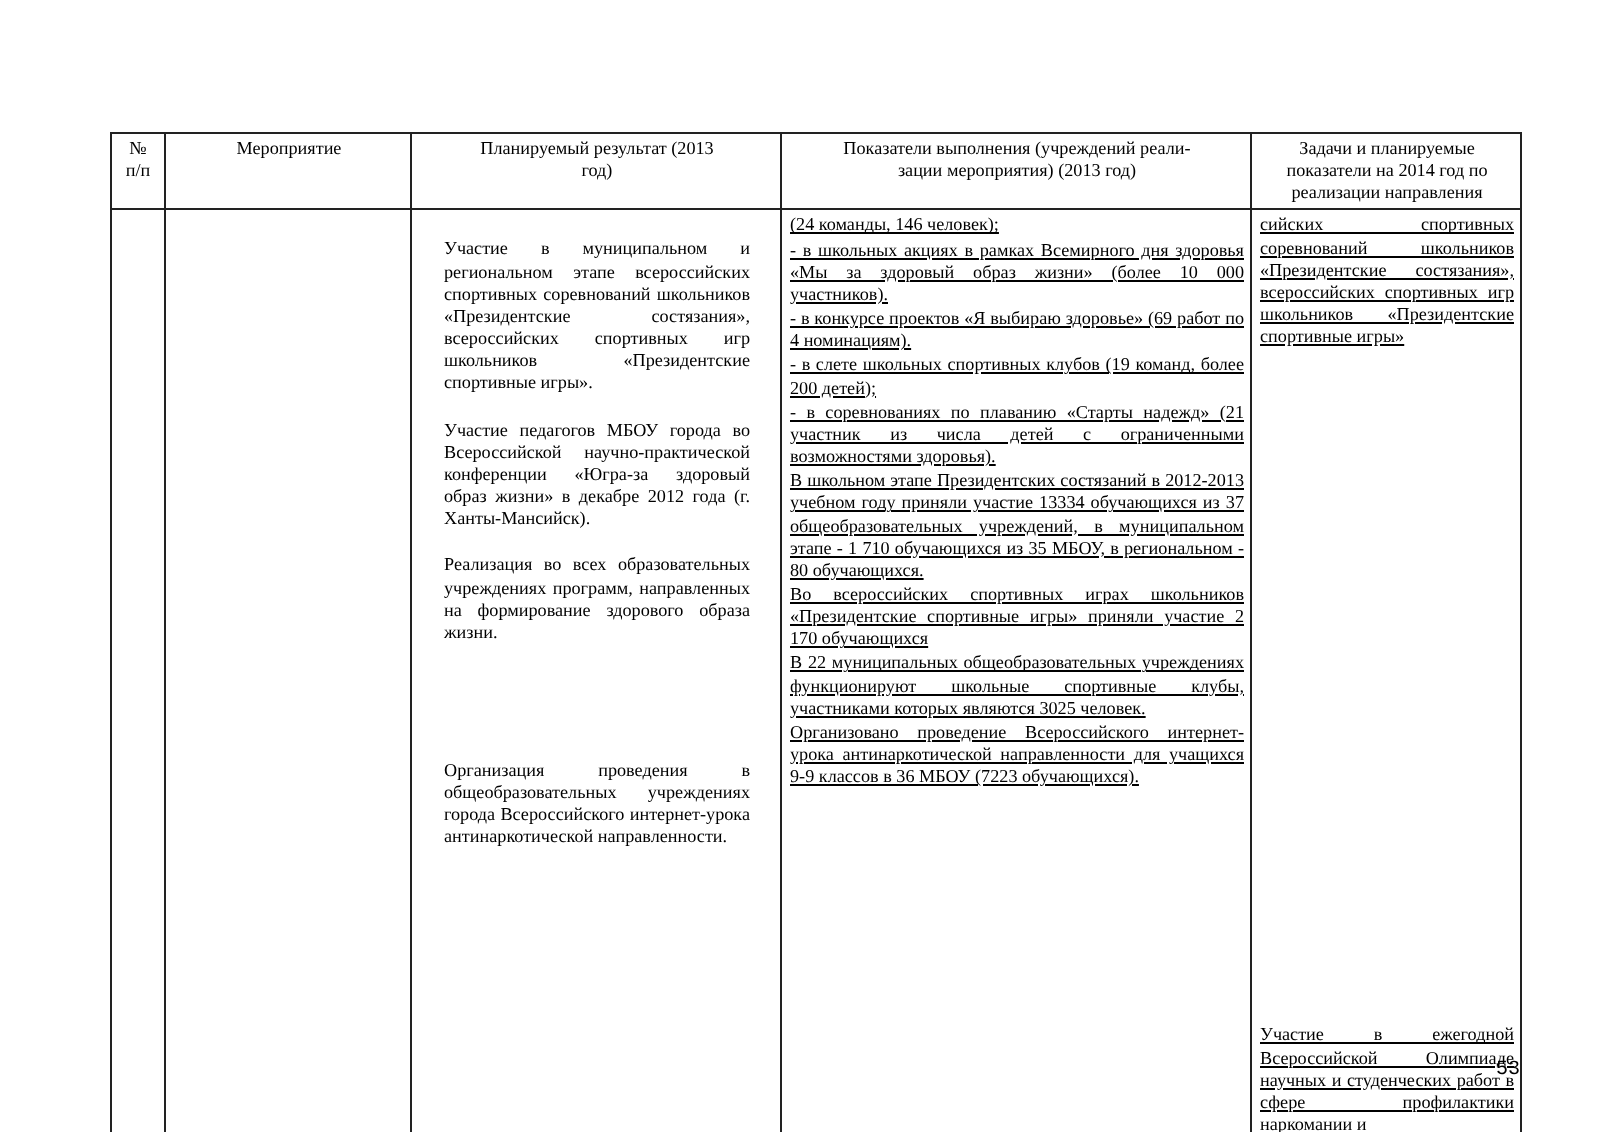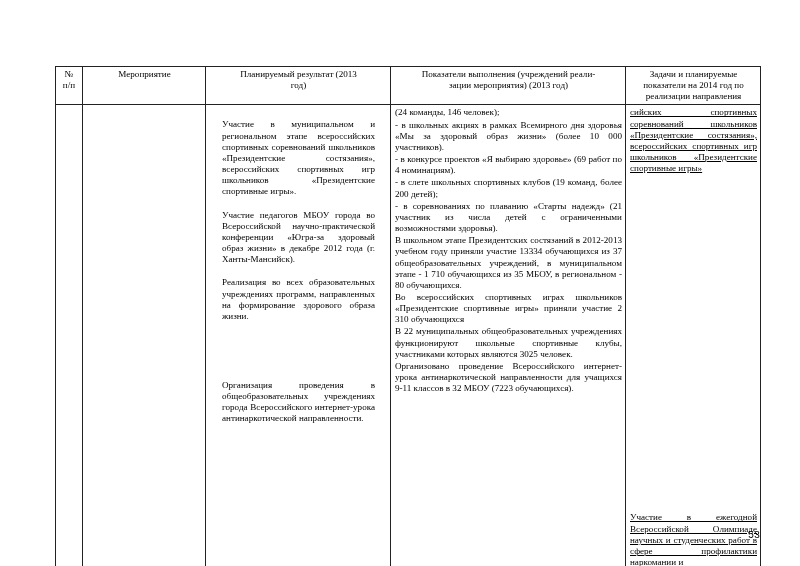--- a/index.html
+++ b/index.html
@@ -69,21 +69,21 @@
     margin: 12px;
   }
   .just + .just { margin-top: 1px; }
 
   .cell-measures { padding-top: 140px; }
   .cell-measures .blk-2 { margin-top: 10px; }
   .cell-measures .blk-3 { margin-top: 10px; }
   .cell-measures .blk-4 { margin-top: 58px; }
 
   .cell-indicators { padding-top: 0; }
-  .cell-indicators p { margin: 0; }
+  .cell-indicators p { margin: 0; text-decoration: underline; }
 
   .cell-tasks { padding-top: 0; }
   .cell-tasks p { margin: 0; text-decoration: underline; }
   .cell-tasks .tail { margin-top: 338px; }
 
   .page-number {
     position: absolute;
     left: 0;
     top: 530px;
     width: 760px;
@@ -139,23 +139,23 @@
           <p class="just blk-3">Реализация во всех образовательных учреждениях программ, направленных на формирование здорового образа жизни.</p>
           <p class="just blk-4">Организация проведения в общеобразовательных учреждениях города Всероссийского интернет-урока антинаркотической направленности.</p>
         </td>
         <td class="cell-indicators">
           <p class="just">(24 команды, 146 человек);</p>
           <p class="just">-  в школьных акциях в рамках Всемирного дня здоровья «Мы за здоровый образ жизни» (более 10 000 участников).</p>
           <p class="just">- в конкурсе проектов «Я выбираю здоровье» (69 работ по 4 номинациям).</p>
           <p class="just">- в слете школьных спортивных клубов (19 команд, более 200 детей);</p>
           <p class="just">- в соревнованиях по плаванию «Старты надежд» (21 участник из числа детей с ограниченными возможностями здоровья).</p>
           <p class="just">В школьном этапе Президентских состязаний в 2012-2013 учебном году приняли участие 13334 обучающихся из 37 общеобразовательных учреждений, в муниципальном этапе - 1 710 обучающихся из 35 МБОУ, в региональном - 80 обучающихся.</p>
-          <p class="just">Во всероссийских спортивных играх школьников «Президентские спортивные игры» приняли участие 2 310 обучающихся</p>
+          <p class="just">Во всероссийских спортивных играх школьников «Президентские спортивные игры» приняли участие 2 170 обучающихся</p>
           <p class="just">В 22 муниципальных общеобразовательных учреждениях функционируют школьные спортивные клубы, участниками которых являются 3025 человек.</p>
-          <p class="just">Организовано проведение Всероссийского интернет-урока антинаркотической направленности для учащихся 9-11 классов в 32 МБОУ (7223 обучающихся).</p>
+          <p class="just">Организовано проведение Всероссийского интернет-урока антинаркотической направленности для учащихся 9-9 классов в 36 МБОУ (7223 обучающихся).</p>
         </td>
         <td class="cell-tasks">
           <p class="just">сийских спортивных соревнований школьников «Президентские состязания», всероссийских спортивных игр школьников «Президентские спортивные игры»</p>
           <p class="just tail">Участие в ежегодной Всероссийской Олимпиаде научных и студенческих работ в сфере профилактики наркомании и</p>
         </td>
       </tr>
     </tbody>
   </table>
 
   <div class="page-number">53</div>

